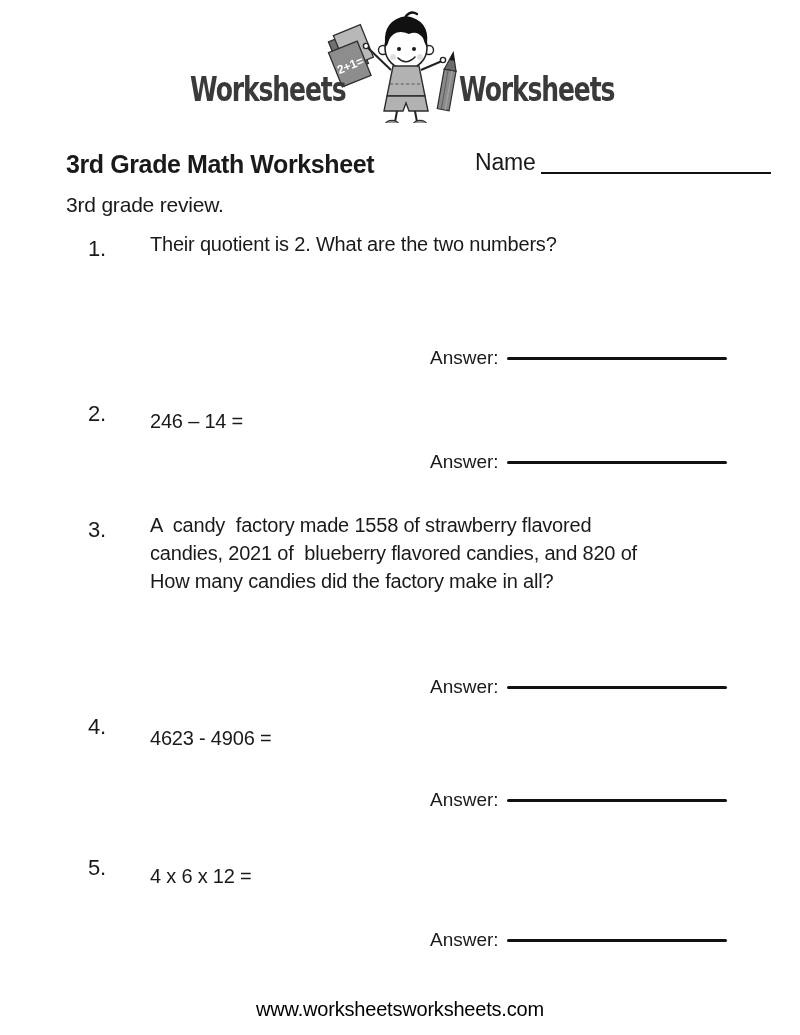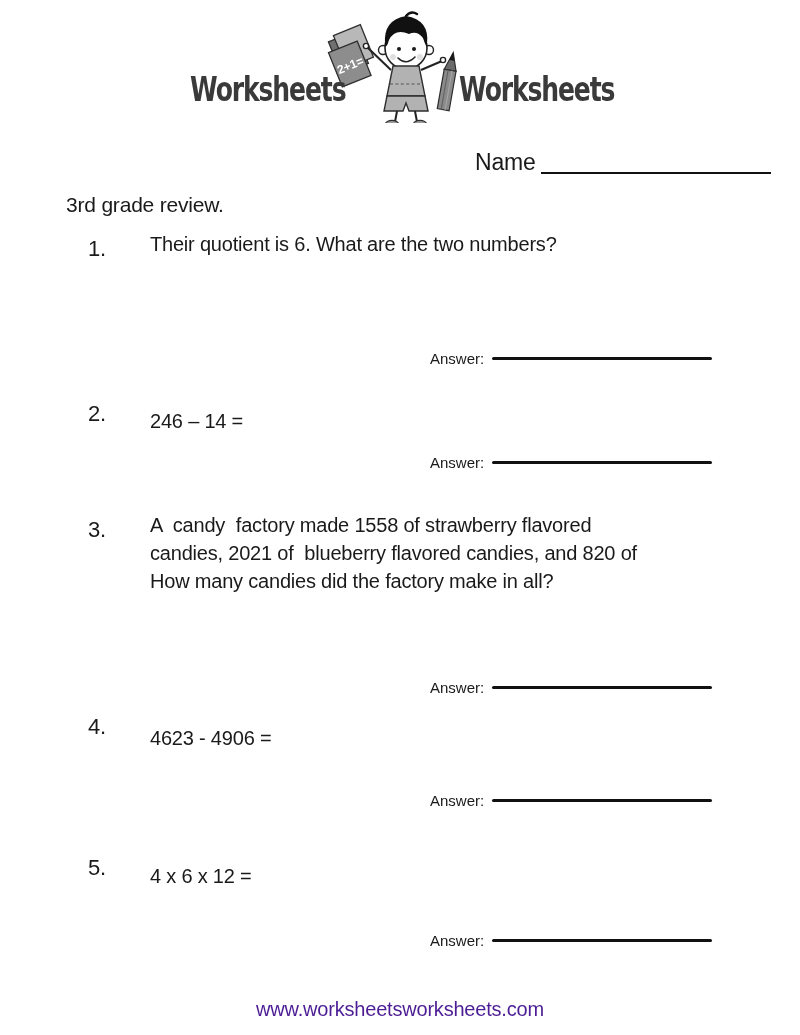--- a/index.html
+++ b/index.html
@@ -54,28 +54,28 @@
     position:absolute; left:150px;
     font-size:20px; line-height:28px; letter-spacing:-0.2px;
   }
   .ptext div { white-space:pre; }
 
   
   .answer-row {
     position:absolute; left:430px;
     display:flex; align-items:center; height:18px;
   }
-  .answer-label { font-size:15px;text-align:right; }
+  .answer-label { font-size:19px;text-align:right; }
   .answer-line  { width:220px; height:3px; background:#111;
                   border-radius:2px; margin-left:8px; }
 
   
   .footer {
     position:absolute; left:0; top:998px; width:100%;
-    text-align:center; font-size:20px; color:#4c1d95; letter-spacing:-0.2px;
+    text-align:center; font-size:20px; color:#000000; letter-spacing:-0.2px;
   }
 </style>
 </head>
 <body>
 
 <div class="page">
 
   <div class="logo-row">
     <span class="logo-text left">Worksheets</span>
 
@@ -120,31 +120,32 @@
 
       <line x1="74" y1="103" x2="72" y2="114" stroke="#222" stroke-width="2"></line>
       <line x1="92" y1="103" x2="94" y2="114" stroke="#222" stroke-width="2"></line>
       <ellipse cx="69" cy="116" rx="6.5" ry="3.6" fill="#9a9a9a" stroke="#2e2e2e" stroke-width="1.2"></ellipse>
       <ellipse cx="97" cy="116" rx="6.5" ry="3.6" fill="#9a9a9a" stroke="#2e2e2e" stroke-width="1.2"></ellipse>
     </svg>
 
     <span class="logo-text right">Worksheets</span>
   </div>
 
+  <div class="title">3rd Grade Math Worksheet</div>
 
   <div class="name-row">
     <span class="name-label">Name</span>
     <span class="name-line"></span>
   </div>
 
   <div class="intro">3rd grade review.</div>
 
   <div class="pnum" style="top:236px">1.</div>
   <div class="ptext" style="top:230px">
-    <div>Their quotient is 6. What are the two numbers?</div>
+    <div>Their quotient is 2. What are the two numbers?</div>
   </div>
   <div class="answer-row" style="top:349px">
     <span class="answer-label">Answer:</span>
     <span class="answer-line"></span>
   </div>
 
   <div class="pnum" style="top:401px">2.</div>
   <div class="ptext" style="top:407px">
     <div>246 – 14 =</div>
   </div>

